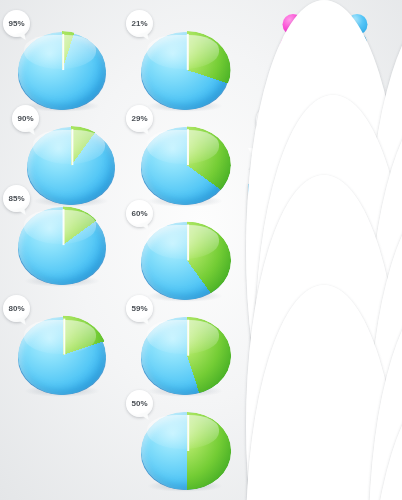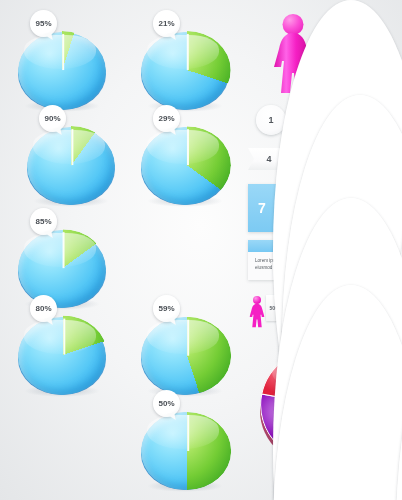--- a/index.html
+++ b/index.html
@@ -57,21 +57,20 @@
   }
 
   
   .bub{
     position:absolute;width:27px;height:27px;border-radius:50%;
     background:radial-gradient(circle at 40% 32%, #ffffff 0%, #ffffff 60%, #f0f1f2 100%);
     box-shadow:0 1px 3px rgba(60,70,80,.28);
     color:#4a4f55;font-size:8px;font-weight:bold;
     display:flex;align-items:center;justify-content:center;
     z-index:6;
-    margin-left:27px;
   }
   .bub.left{left:3px;top:10px;}
   .bub.right{right:6px;top:0px;}
   .bub::after{
     content:"";position:absolute;width:0;height:0;border-style:solid;
   }
   .bub.left::after{
     bottom:-4px;right:5px;border-width:8px 0 0 8px;
     border-color:#fafbfb transparent transparent transparent;transform:rotate(-12deg);
   }
@@ -235,37 +234,53 @@
         <div class="wedge" style="clip-path: none; transform: translate(1.96px, -0.8px);">
             <div class="g" style="background: radial-gradient(at 42% 26%, rgb(210, 245, 154) 0%, rgb(168, 228, 96) 26%, rgb(116, 205, 53) 56%, rgb(63, 170, 35) 84%, rgb(45, 143, 28) 100%); mask-image: conic-gradient(rgb(0, 0, 0) 0deg, rgb(0, 0, 0) 126deg, rgba(0, 0, 0, 0) 126deg);"></div>
             <div class="wedge-sep"></div>
           </div>
         <div class="gloss"></div>
       </div>
       <div class="bub left">29%</div>
       <div class="bub right">35%</div>
     </div>
 
-    <div class="pie-cell" style="left:0px;top:198px;text-align:right;">
+    <div class="pie-cell" style="left:0px;top:175px;text-align:right;">
       <div class="pie-wrap">
         <div class="disc-shadow"></div>
         <div class="disc-side"></div>
         <div class="pie-face">
             <div class="blue"></div>
           </div>
         <div class="wedge" style="clip-path: none; transform: translate(0.54px, -0.86px);">
             <div class="g" style="background: radial-gradient(at 42% 26%, rgb(210, 245, 154) 0%, rgb(168, 228, 96) 26%, rgb(116, 205, 53) 56%, rgb(63, 170, 35) 84%, rgb(45, 143, 28) 100%); mask-image: conic-gradient(rgb(0, 0, 0) 0deg, rgb(0, 0, 0) 54deg, rgba(0, 0, 0, 0) 54deg);"></div>
             <div class="wedge-sep"></div>
           </div>
         <div class="gloss"></div>
       </div>
       <div class="bub left">85%</div>
       <div class="bub right">15%</div>
     </div>
 
+    <div class="pie-cell" style="left:123px;top:190px;">
+      <div class="pie-wrap">
+        <div class="disc-shadow"></div>
+        <div class="disc-side"></div>
+        <div class="pie-face">
+            <div class="blue"></div>
+          </div>
+        <div class="wedge" style="clip-path: none; transform: translate(2.09px, -0.54px);">
+            <div class="g" style="background: radial-gradient(at 42% 26%, rgb(210, 245, 154) 0%, rgb(168, 228, 96) 26%, rgb(116, 205, 53) 56%, rgb(63, 170, 35) 84%, rgb(45, 143, 28) 100%); mask-image: conic-gradient(rgb(0, 0, 0) 0deg, rgb(0, 0, 0) 144deg, rgba(0, 0, 0, 0) 144deg);"></div>
+            <div class="wedge-sep"></div>
+          </div>
+        <div class="gloss"></div>
+      </div>
+      <div class="bub left">60%</div>
+      <div class="bub right">40%</div>
+    </div>
 
     <div class="pie-cell" style="left:0px;top:285px;">
       <div class="pie-wrap">
         <div class="disc-shadow"></div>
         <div class="disc-side"></div>
         <div class="pie-face">
             <div class="blue"></div>
           </div>
         <div class="wedge" style="clip-path: none; transform: translate(1.29px, -1.42px);">
             <div class="g" style="background: radial-gradient(at 42% 26%, rgb(210, 245, 154) 0%, rgb(168, 228, 96) 26%, rgb(116, 205, 53) 56%, rgb(63, 170, 35) 84%, rgb(45, 143, 28) 100%); mask-image: conic-gradient(rgb(0, 0, 0) 0deg, rgb(0, 0, 0) 72deg, rgba(0, 0, 0, 0) 72deg);"></div>

